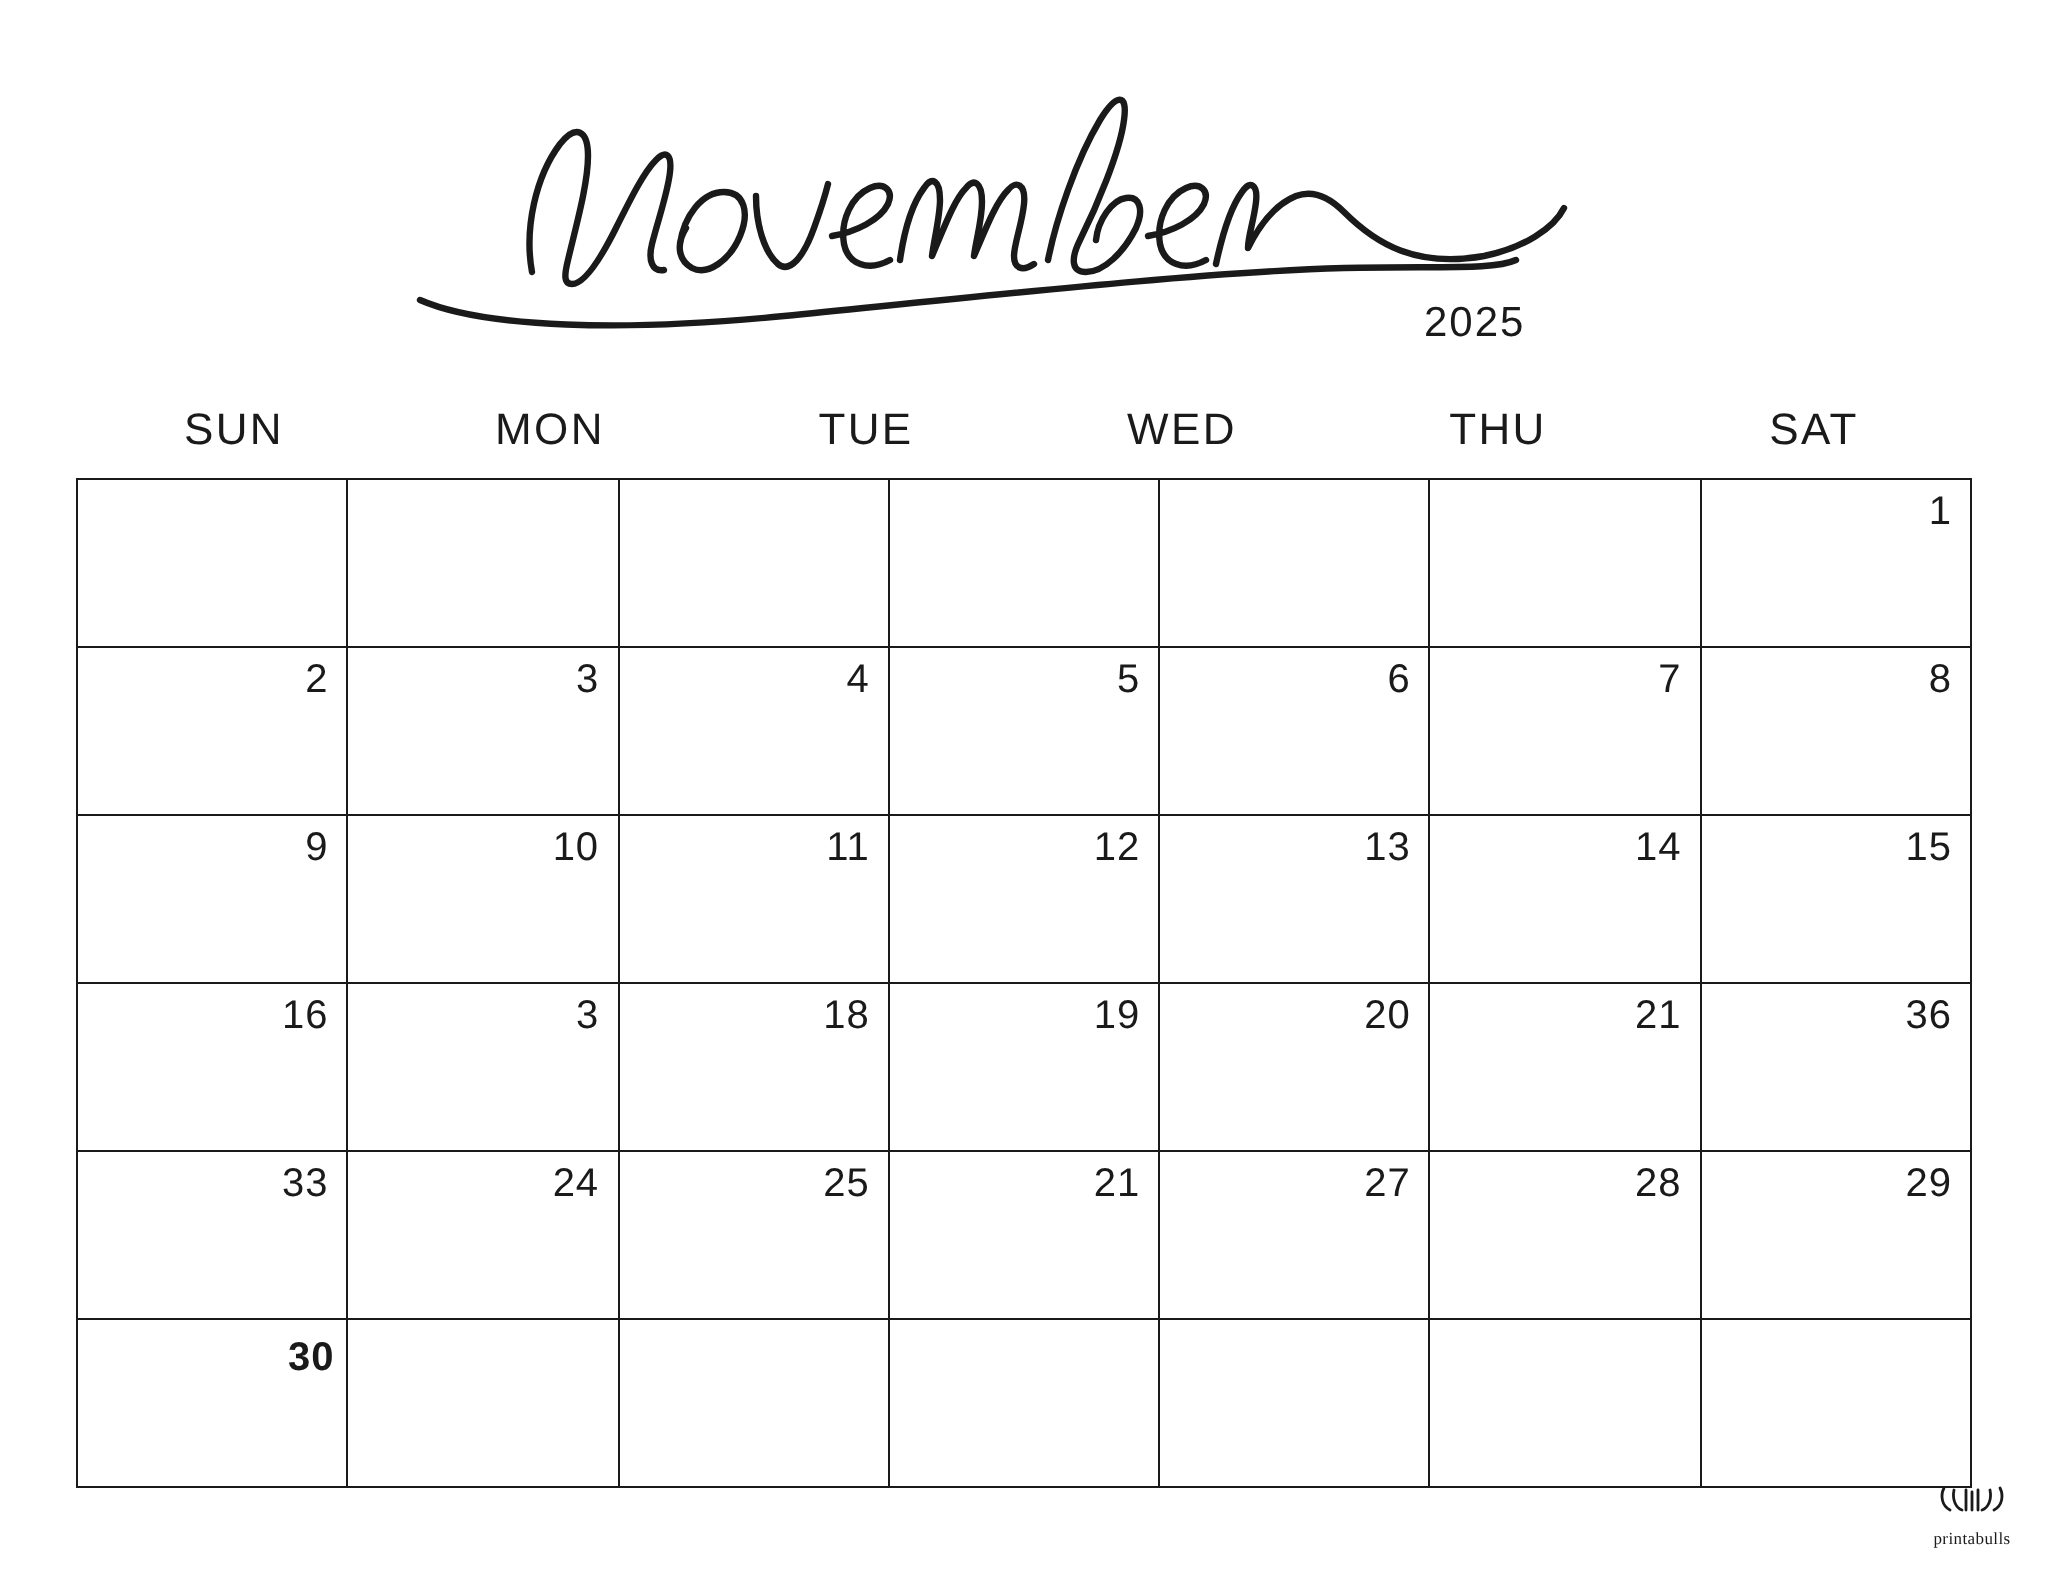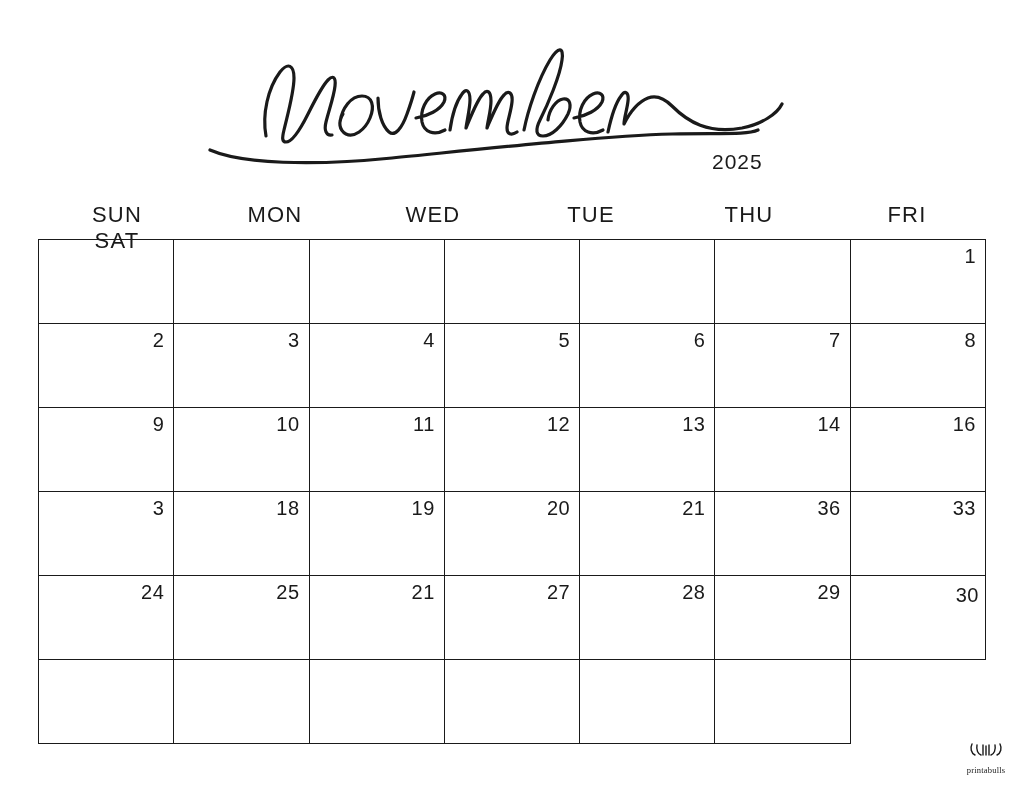--- a/index.html
+++ b/index.html
@@ -88,20 +88,21 @@
     font-size: 20px;
     line-height: 1.2;
     color: #1a1a1a;
     letter-spacing: 0.5px;
   }
   
   .cell.indent .daynum {
     right: auto;
     left: 105px;
     top: 7px;
+    font-weight: bold;
   }
 
   
   .logo {
     position: absolute;
     left: 962px;
     top: 742px;
     width: 48px;
     text-align: center;
   }
@@ -143,24 +144,23 @@
 
         <path d="M406 114 C 409 100 413 86 419 78 C 423 72 427 74 426 83 C 425 92 422 100 422 106 C 428 94 436 84 446 80 C 454 77 462 80 470 88 C 486 104 506 116 540 110 C 560 106 575 96 580 86"></path>
       </g>
     </svg>
     <div class="year-label">2025</div>
   </div>
 
   <div class="weekdays">
     <div class="weekday">SUN</div>
     <div class="weekday">MON</div>
+    <div class="weekday">TUE</div>
     <div class="weekday">WED</div>
-    <div class="weekday">TUE</div>
     <div class="weekday">THU</div>
-    <div class="weekday">FRI</div>
     <div class="weekday">SAT</div>
   </div>
 
   <div class="grid">
 
     <div class="cell">
         <span class="daynum"></span>
       </div>
     <div class="cell">
         <span class="daynum"></span>
@@ -213,20 +213,23 @@
         <span class="daynum">11</span>
       </div>
     <div class="cell">
         <span class="daynum">12</span>
       </div>
     <div class="cell">
         <span class="daynum">13</span>
       </div>
     <div class="cell">
         <span class="daynum">14</span>
+      </div>
+    <div class="cell">
+        <span class="daynum">15</span>
       </div>
 
     <div class="cell">
         <span class="daynum">16</span>
       </div>
     <div class="cell">
         <span class="daynum">3</span>
       </div>
     <div class="cell">
         <span class="daynum">18</span>

